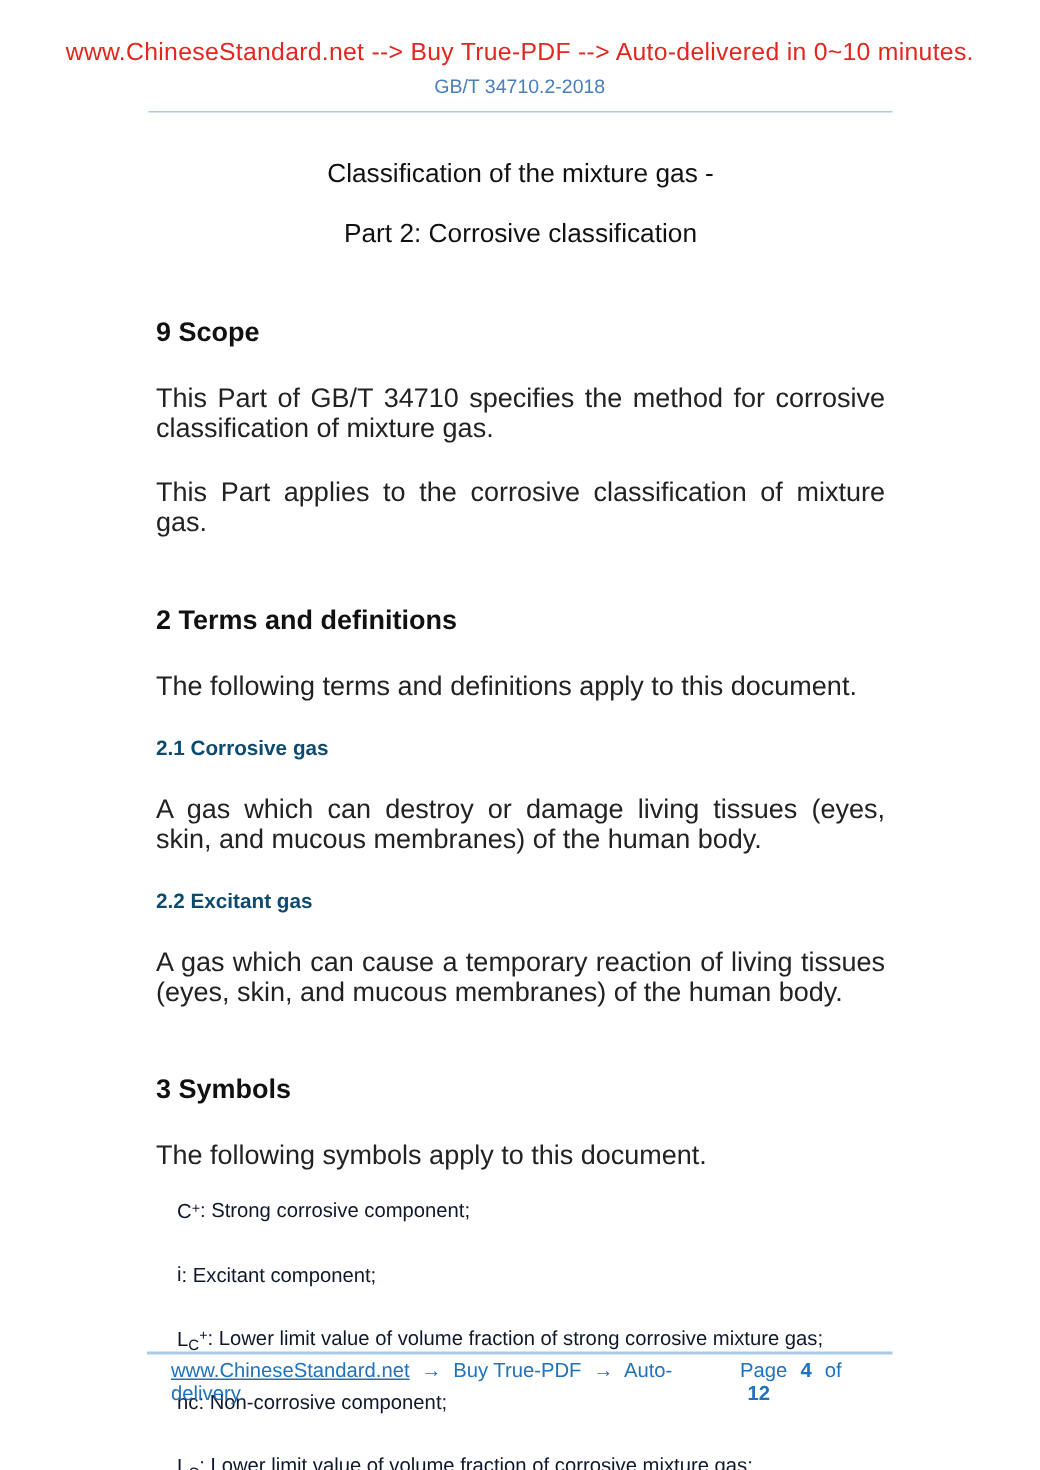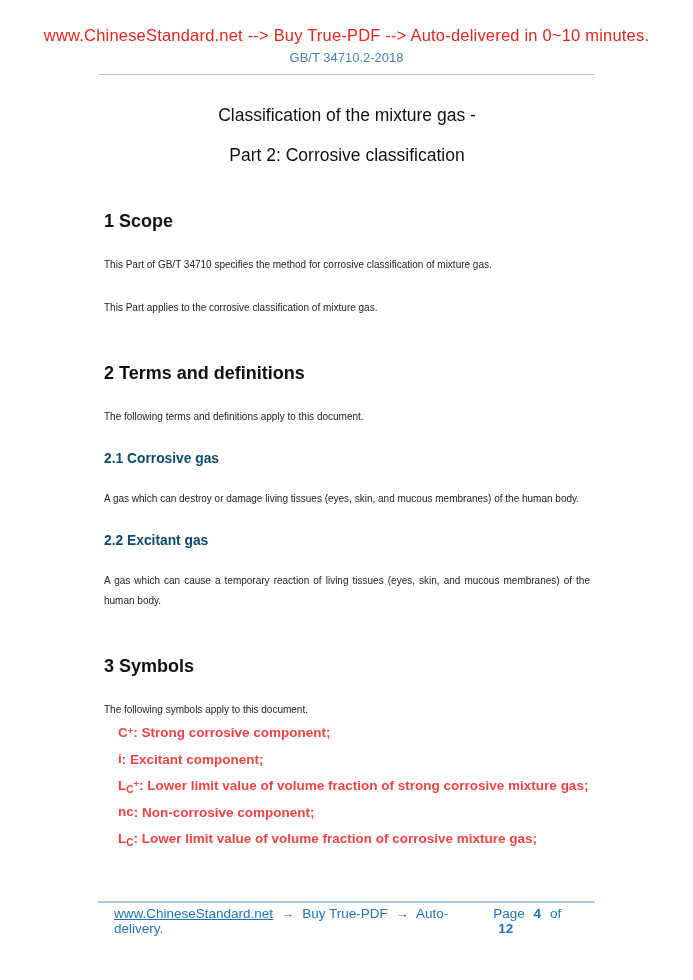--- a/index.html
+++ b/index.html
@@ -44,40 +44,39 @@
   }
   .title-line1 { margin-top: 30px; }
   .title-line2 { margin-top: 19px; }
   .section-heading {
     font-size: 18px;
     font-weight: 700;
     color: #111;
     margin-top: 45px;
   }
   .body-par {
-    font-size: 10px;
+    font-size: 18px;
     line-height: 20px;
     margin-top: 23px;
     text-align: justify;
     text-justify: inter-word;
     color: #222;
   }
   .sub-heading {
     font-size: 13.8px;
     font-weight: 700;
     color: #0c4a6e;
     margin-top: 24px;
   }
   .symbol-item {
     font-size: 13.5px;
     line-height: 20px;
-    margin-top: 0;
+    margin-top: 16px;
     padding-left: 14px;
-    color: #ef4444;
-    font-weight: bold;
+    color: #0f172a;
   }
   .symbol-item:first-of-type { margin-top: 23px; }
   .sym sub { font-size: 10px; vertical-align: -3px; }
   .sym sup { font-size: 9.5px; vertical-align: 3.5px; }
   
   .footer {
     position: absolute;
     left: 98px;
     top: 901px;
     width: 497px;
@@ -110,21 +109,21 @@
     <div class="promo-line">www.ChineseStandard.net --&gt; Buy True-PDF --&gt; Auto-delivered in 0~10 minutes.</div>
     <div class="std-number">GB/T 34710.2-2018</div>
     <hr class="header-rule">
   </div>
 
   <div class="content">
 
     <div class="doc-title title-line1">Classification of the mixture gas -</div>
     <div class="doc-title title-line2">Part 2: Corrosive classification</div>
 
-    <div class="section-heading">1 Scope</div>
+    <div class="section-heading">9 Scope</div>
     <p class="body-par">This Part of GB/T 34710 specifies the method for corrosive classification of mixture gas.</p>
     <p class="body-par">This Part applies to the corrosive classification of mixture gas.</p>
 
     <div class="section-heading">2 Terms and definitions</div>
     <p class="body-par">The following terms and definitions apply to this document.</p>
 
     <div class="sub-heading">2.1 Corrosive gas</div>
     <p class="body-par">A gas which can destroy or damage living tissues (eyes, skin, and mucous membranes) of the human body.</p>
 
     <div class="sub-heading">2.2 Excitant gas</div>

